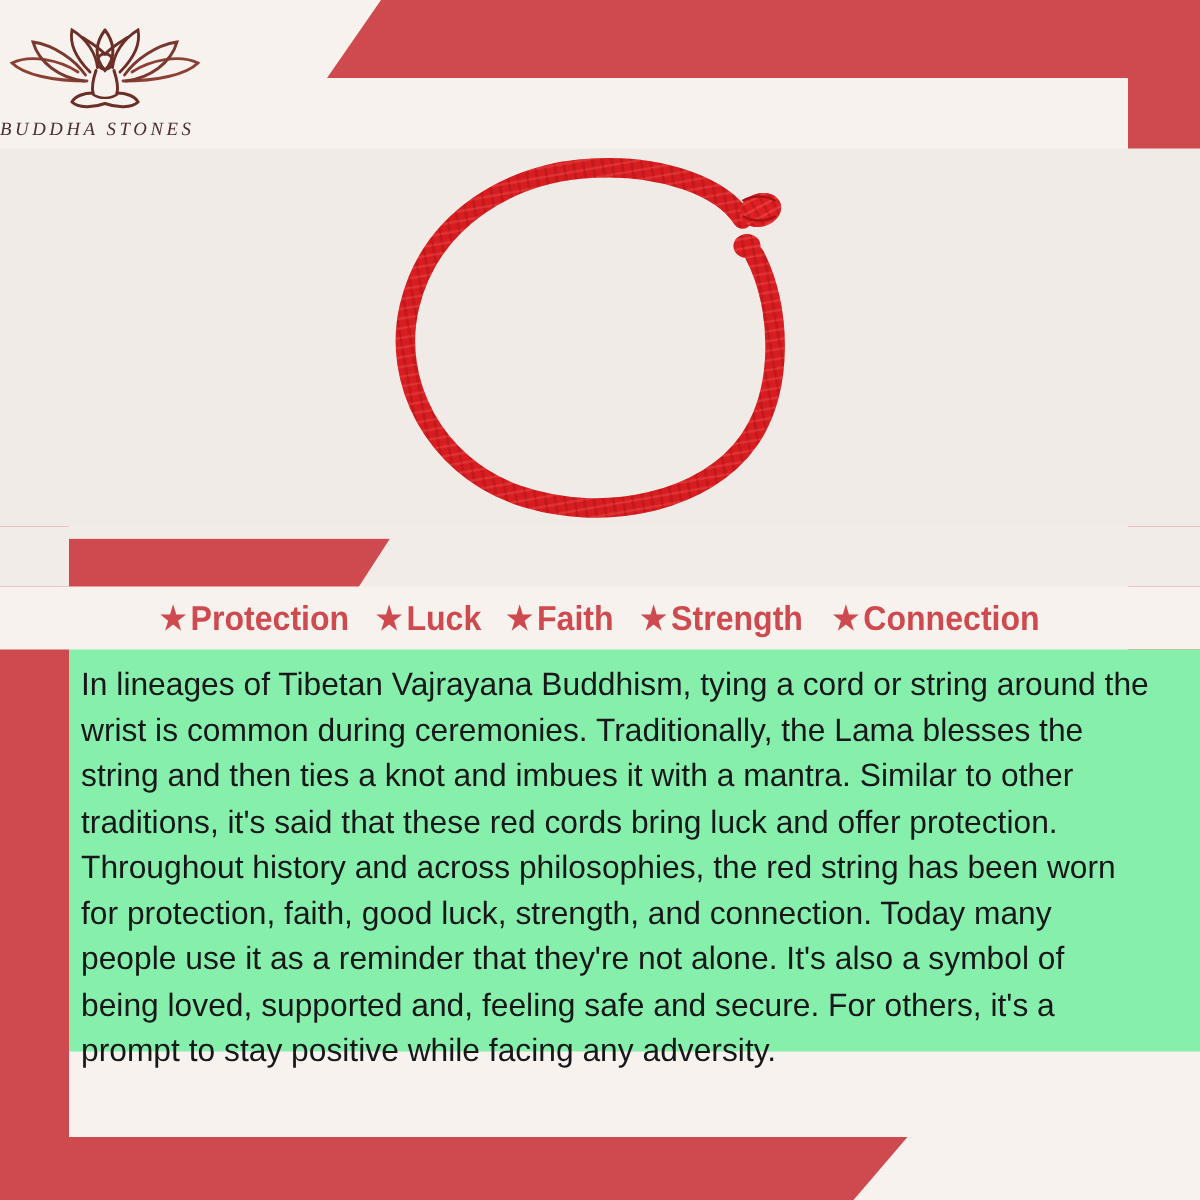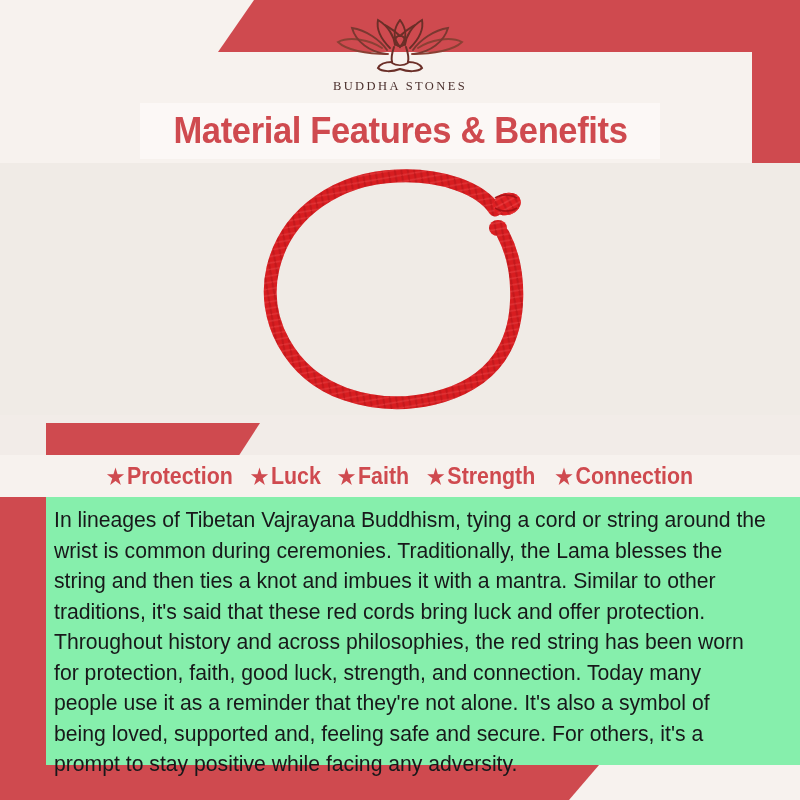--- a/index.html
+++ b/index.html
@@ -38,21 +38,21 @@
   
   #deco-bottom {
     left:0; bottom:0; width:605px; height:42px;
     clip-path: polygon(0 0, 100% 0, calc(100% - 36px) 100%, 0 100%);
   }
 
   
   #header {
     position:relative; z-index:3;
     padding-top:14px;
-    text-align:center;
+    font-style:italic;
   }
   #logo-wrap { display:inline-block; }
   #logo-mark { display:block; margin:0 auto; }
   #logo-text {
     display:block;
     margin-top:3px;
     font-family:"Liberation Serif", serif;
     font-size:12.5px;
     letter-spacing:2.4px;
     color:#4a2f2c;
@@ -187,23 +187,20 @@
 
           <path d="M62 48 C 56 48, 50 50, 48 54 C 52 58, 62 58, 70 55 C 78 58, 88 58, 92 54 C 90 50, 84 48, 78 48" stroke="#6b2f28" stroke-width="2"></path>
 
           <path d="M62 49 C 66 52, 74 52, 78 49" stroke="#6b2f28" stroke-width="1.6"></path>
         </g>
       </svg>
       <span id="logo-text">BUDDHA STONES</span>
     </div>
   </div>
 
-  <div id="title-band">
-    <span id="title-text">Material Features &amp; Benefits</span>
-  </div>
 
   <div id="product-area">
     <svg id="bracelet" width="310" height="250" viewBox="0 0 310 250">
       <defs>
         <pattern id="braid" width="9" height="9" patternUnits="userSpaceOnUse" patternTransform="rotate(35)">
           <rect width="9" height="9" fill="#e01f22"></rect>
           <path d="M0 0 L9 9" stroke="#b8161a" stroke-width="2.1" opacity="0.75"></path>
           <path d="M0 9 L9 0" stroke="#f4585a" stroke-width="1.5" opacity="0.55"></path>
         </pattern>
       </defs>

